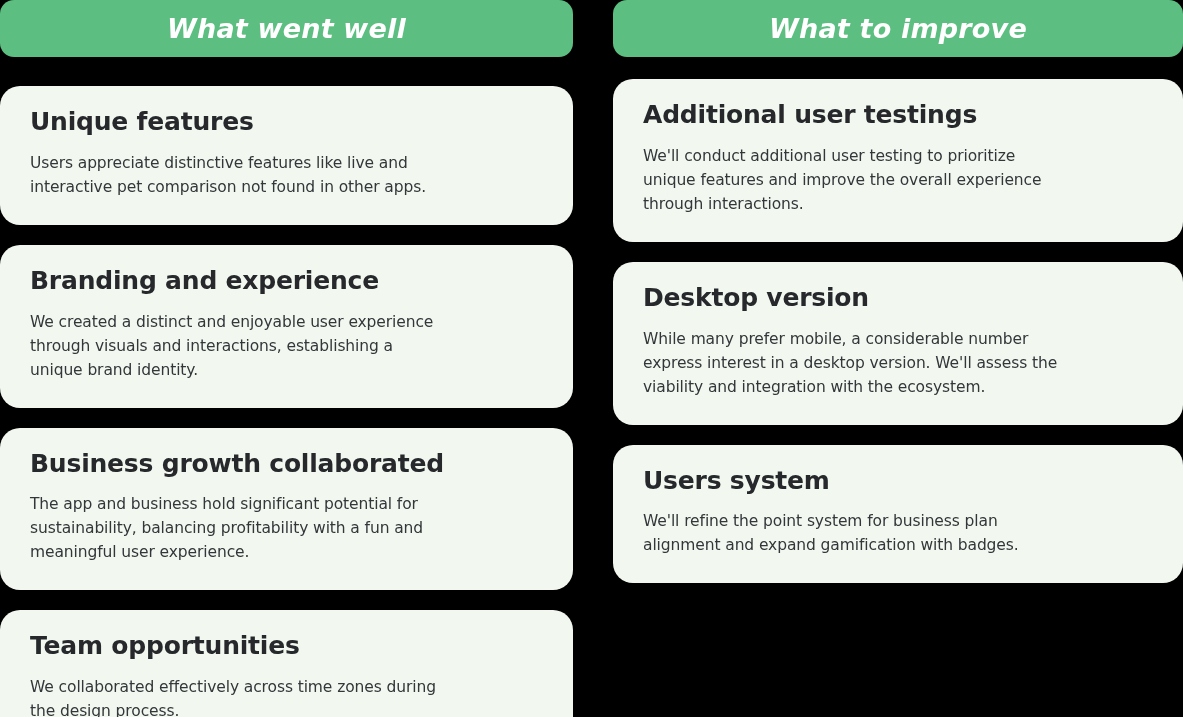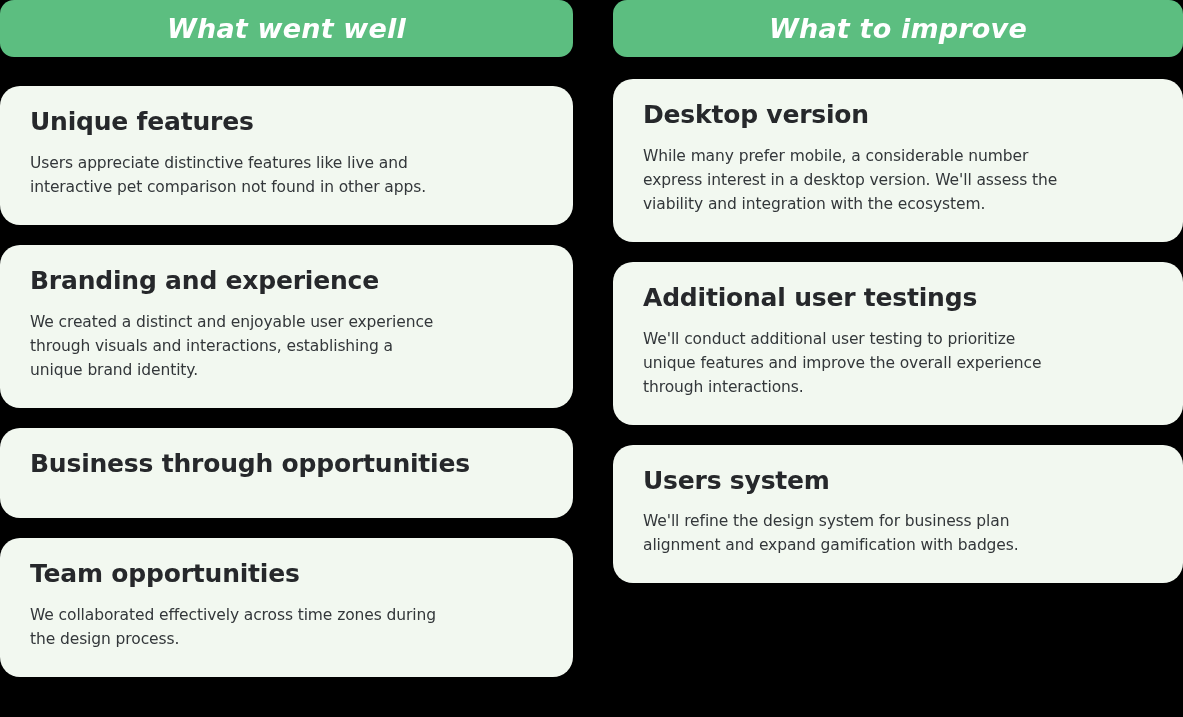--- a/index.html
+++ b/index.html
@@ -108,54 +108,57 @@
       </div>
 
       <div class="card">
         <div class="card-title">Branding and experience</div>
         <div class="card-body">We created a distinct and enjoyable user experience
 through visuals and interactions, establishing a
 unique brand identity.</div>
       </div>
 
       <div class="card">
-        <div class="card-title">Business through opportunities</div>
+        <div class="card-title">Business growth collaborated</div>
+        <div class="card-body">The app and business hold significant potential for
+sustainability, balancing profitability with a fun and
+meaningful user experience.</div>
       </div>
 
       <div class="card">
         <div class="card-title">Team opportunities</div>
         <div class="card-body">We collaborated effectively across time zones during
 the design process.</div>
       </div>
 
     </div>
   </div>
 
   <div class="column-gap"></div>
 
   <div class="column column-right">
     <div class="column-header">What to improve</div>
     <div class="cards">
 
       <div class="card">
+        <div class="card-title">Additional user testings</div>
+        <div class="card-body">We'll conduct additional user testing to prioritize
+unique features and improve the overall experience
+through interactions.</div>
+      </div>
+
+      <div class="card">
         <div class="card-title">Desktop version</div>
         <div class="card-body">While many prefer mobile, a considerable number
 express interest in a desktop version. We'll assess the
 viability and integration with the ecosystem.</div>
       </div>
 
       <div class="card">
-        <div class="card-title">Additional user testings</div>
-        <div class="card-body">We'll conduct additional user testing to prioritize
-unique features and improve the overall experience
-through interactions.</div>
-      </div>
-
-      <div class="card">
         <div class="card-title">Users system</div>
-        <div class="card-body">We'll refine the design system for business plan
+        <div class="card-body">We'll refine the point system for business plan
 alignment and expand gamification with badges.</div>
       </div>
 
     </div>
   </div>
 
 </div>
 
 </body></html>

